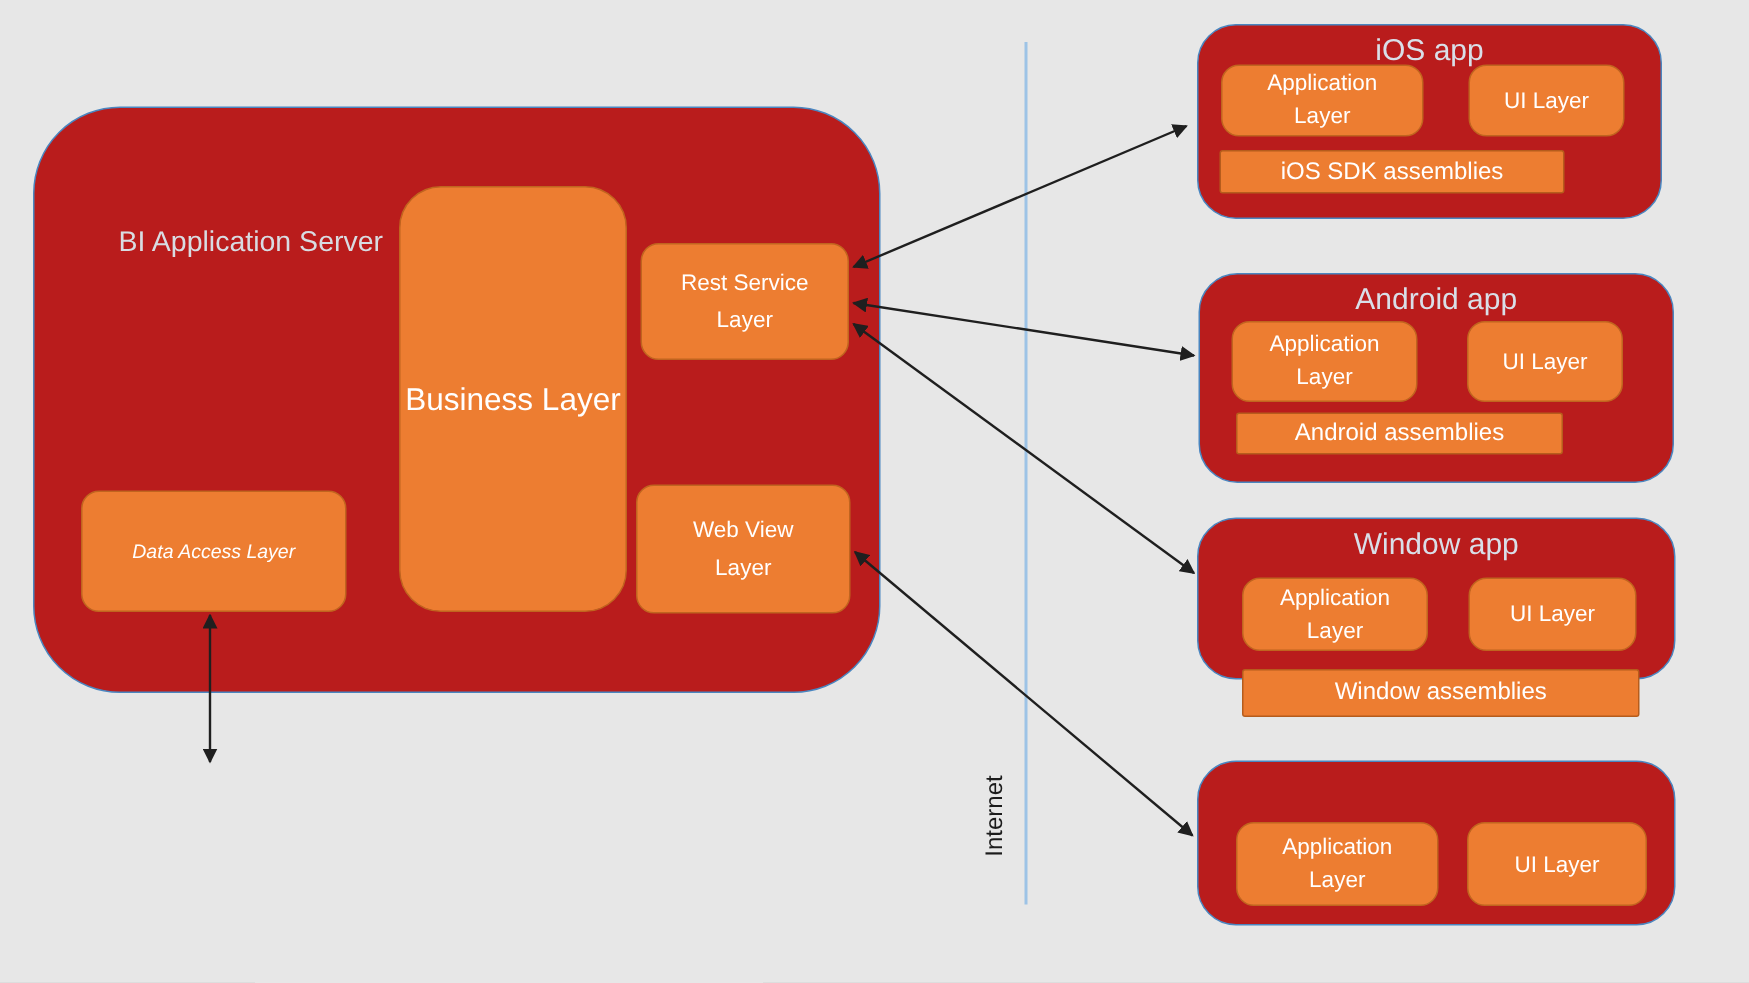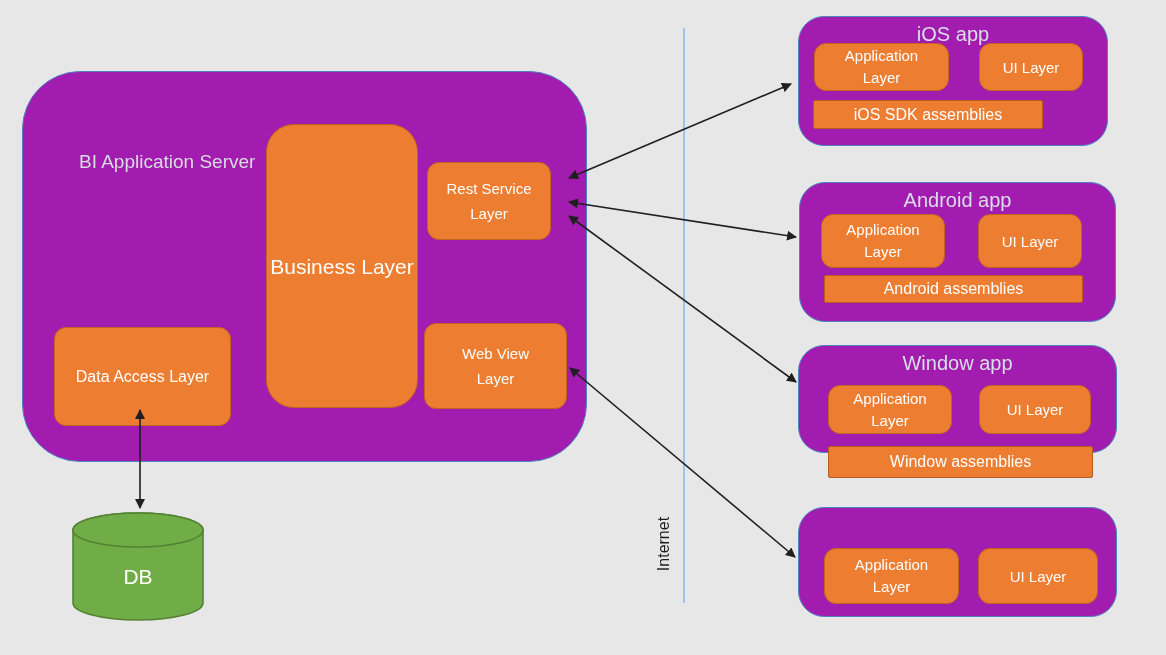--- a/index.html
+++ b/index.html
@@ -9,21 +9,21 @@
   }
   .canvas{
     position:relative;
     width:1166px;height:655px;
     background:#e7e7e7;
     overflow:hidden;
   }
   
   .blue-box{
     position:absolute;
-    background:#a21caf;
+    background:#b91c1c;
     border:1px solid #4a86c0;
     box-sizing:border-box;
   }
   .server-box{ left:22px; top:71px; width:565px; height:391px; border-radius:58px; }
   .app-box{ border-radius:26px; }
   .app-ios{ left:798px; top:16px; width:310px; height:130px; }
   .app-android{ left:799px; top:182px; width:317px; height:140px; }
   .app-window{ left:798px; top:345px; width:319px; height:108px; }
   .app-desktop{ left:798px; top:507px; width:319px; height:110px; }
 
@@ -52,35 +52,35 @@
     border:1px solid #c0641f;
     box-sizing:border-box;
     color:#ffffff;
     display:flex;
     align-items:center;
     justify-content:center;
     text-align:center;
   }
   .rounded{ border-radius:12px; }
   .business{ left:226px; top:52px; width:152px; height:284px; border-radius:28px; font-size:21px; line-height:31px;margin-left:17px; }
-  .rest-service{ left:404px; top:90px; width:124px; height:78px; font-size:15px; line-height:25px; padding:12px 18px; }
+  .rest-service{ left:404px; top:90px; width:139px; height:78px; font-size:15px; line-height:25px; padding:12px 18px; }
   .web-view{ left:401px; top:251px; width:143px; height:86px; font-size:15px; line-height:25px; padding:16px 20px; }
-  .data-access{ left:31px; top:255px; width:177px; height:99px; font-size:16px; white-space:nowrap; }
+  .data-access{ left:31px; top:255px; width:177px; height:81px; font-size:13px; white-space:nowrap;font-style:italic; }
 
   .app-layer{ font-size:15px; line-height:22px; padding:0 14px; }
   .ui-layer{ font-size:15px; white-space:nowrap; }
   .assemblies{ font-size:16px; border-radius:2px; border:1px solid #b65c1c; white-space:nowrap; }
 
   .ios-app-layer{ left:15px; top:26px; width:135px; height:48px; }
   .ios-ui-layer{ left:180px; top:26px; width:104px; height:48px; }
   .ios-assemblies{ left:14px; top:83px; width:230px; height:29px; }
 
   .android-app-layer{ left:21px; top:31px; width:124px; height:54px; }
   .android-ui-layer{ left:178px; top:31px; width:104px; height:54px; }
-  .android-assemblies{ left:24px; top:92px; width:259px; height:28px; }
+  .android-assemblies{ left:24px; top:92px; width:218px; height:28px; }
 
   .window-app-layer{ left:29px; top:39px; width:124px; height:49px; }
   .window-ui-layer{ left:180px; top:39px; width:112px; height:49px; }
   .window-assemblies{ left:29px; top:100px; width:265px; height:32px;text-align:center; }
 
   .desktop-app-layer{ left:25px; top:40px; width:135px; height:56px; }
   .desktop-ui-layer{ left:179px; top:40px; width:120px; height:56px; }
 
   
   .db-wrap{ position:absolute; left:70px; top:509px; width:136px; height:118px; }
@@ -112,27 +112,20 @@
 <div class="canvas">
 
   <div class="blue-box server-box">
     <div class="server-title">BI Application Server</div>
     <div class="orange-box business">Business Layer</div>
     <div class="orange-box rounded rest-service">Rest Service Layer</div>
     <div class="orange-box rounded web-view">Web View Layer</div>
     <div class="orange-box rounded data-access">Data Access Layer</div>
   </div>
 
-  <div class="db-wrap">
-    <svg width="136" height="118" viewBox="0 0 136 118">
-      <path d="M3,21 a65,17 0 0 1 130,0 l0,73 a65,17 0 0 1 -130,0 z" fill="#70ad47" stroke="#538234" stroke-width="1.6"></path>
-      <ellipse cx="68" cy="21" rx="65" ry="17" fill="#70ad47" stroke="#538234" stroke-width="1.6"></ellipse>
-    </svg>
-    <div class="db-label">DB</div>
-  </div>
 
   <div class="internet-label">Internet</div>
 
   <div class="blue-box app-box app-ios">
     <div class="blue-title">iOS app</div>
     <div class="orange-box rounded app-layer ios-app-layer">Application Layer</div>
     <div class="orange-box rounded ui-layer ios-ui-layer">UI Layer</div>
     <div class="orange-box assemblies ios-assemblies">iOS SDK assemblies</div>
   </div>
 

